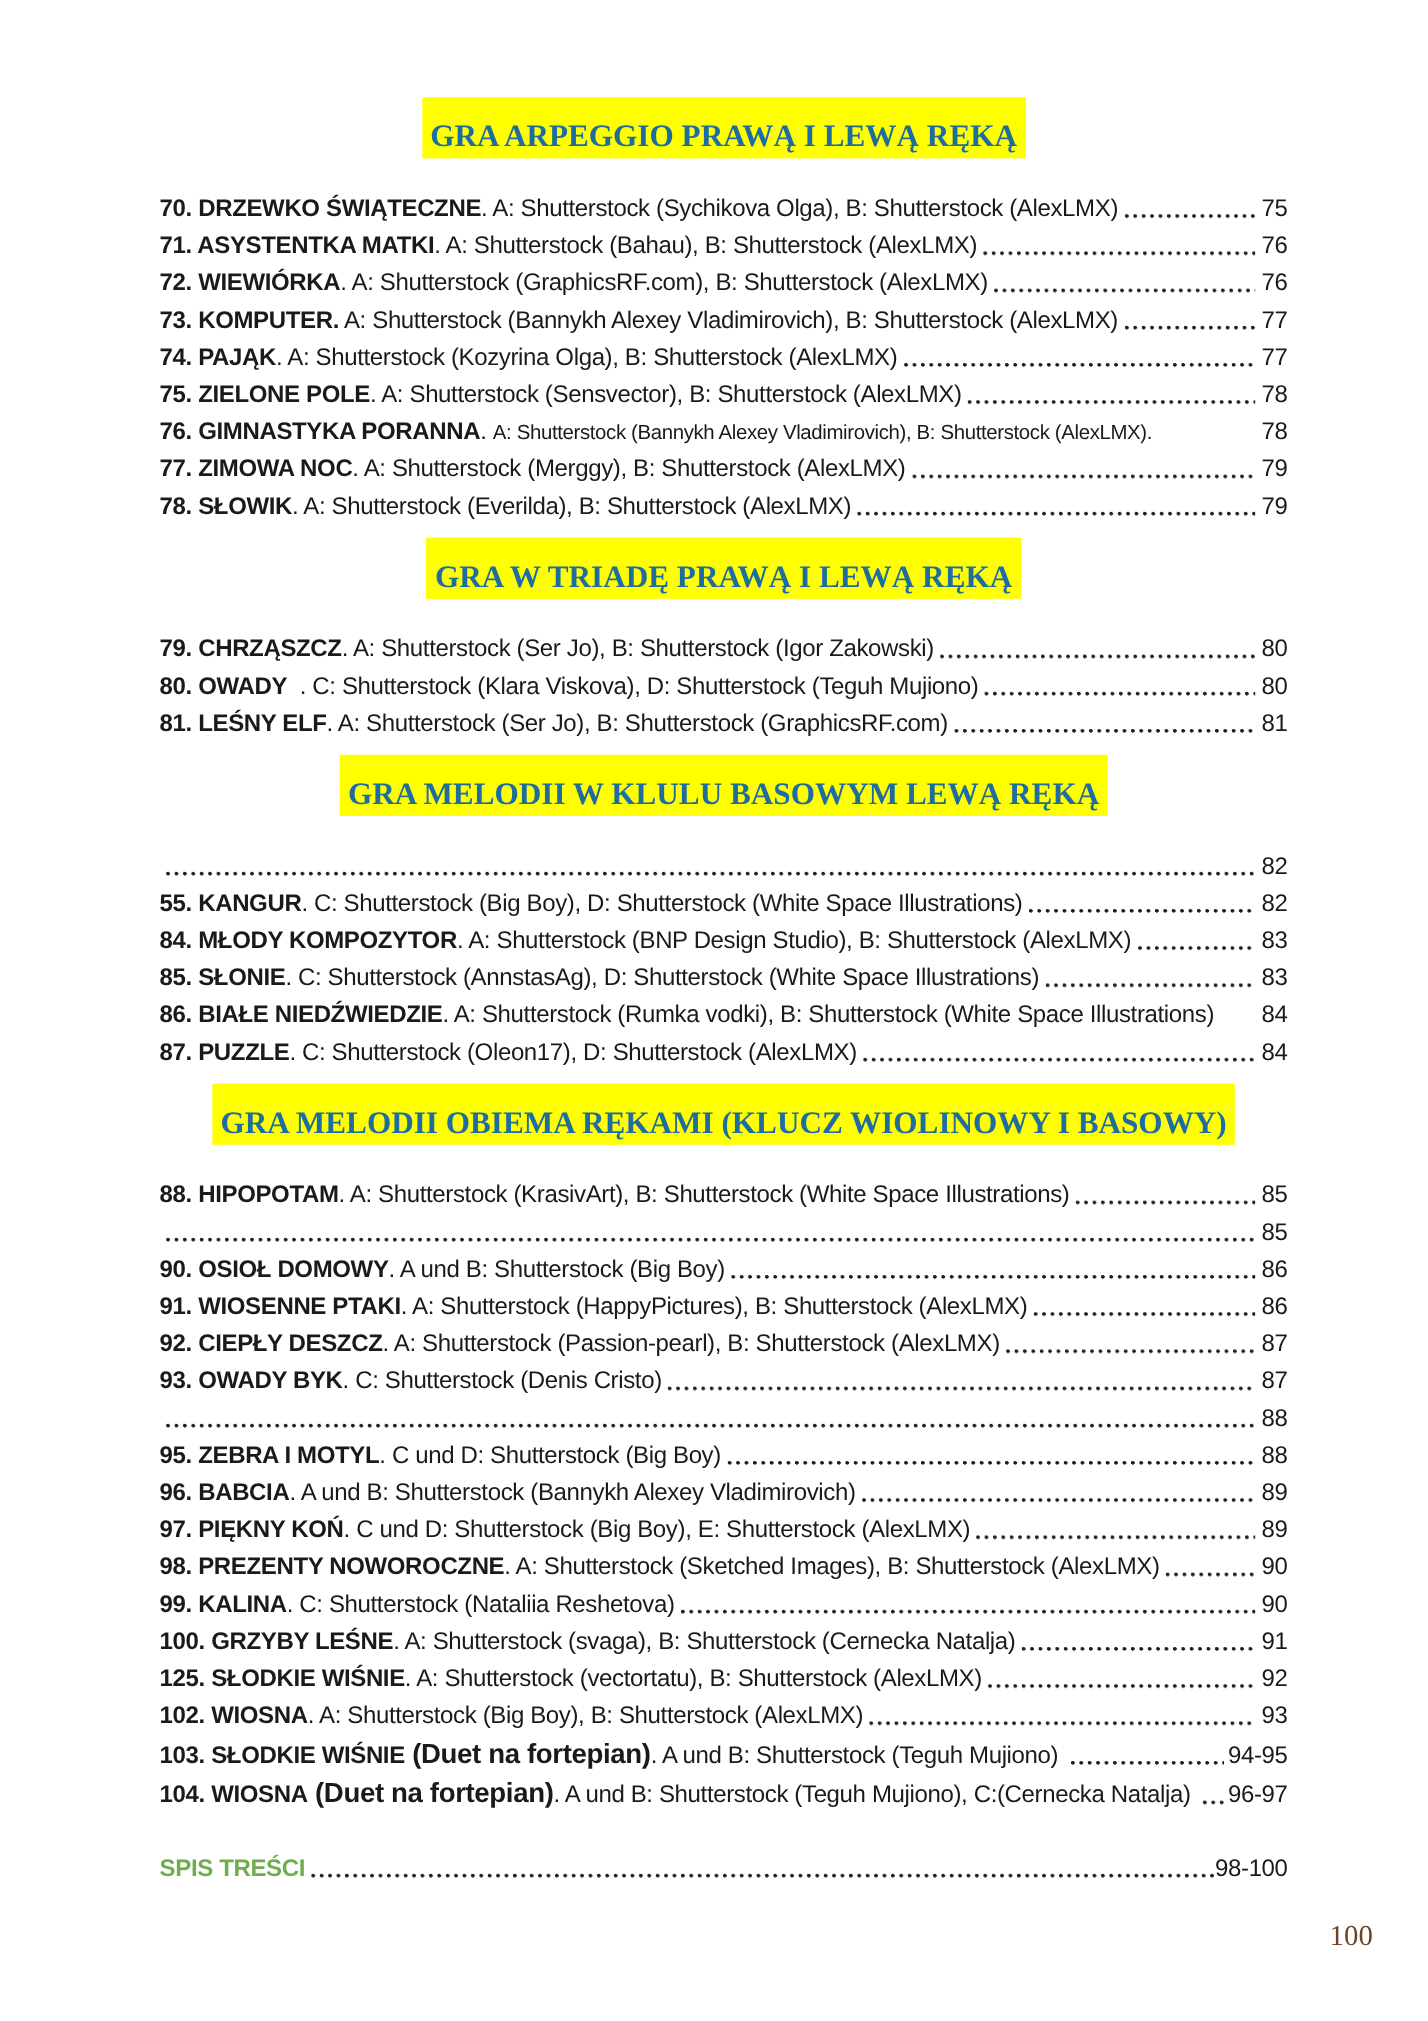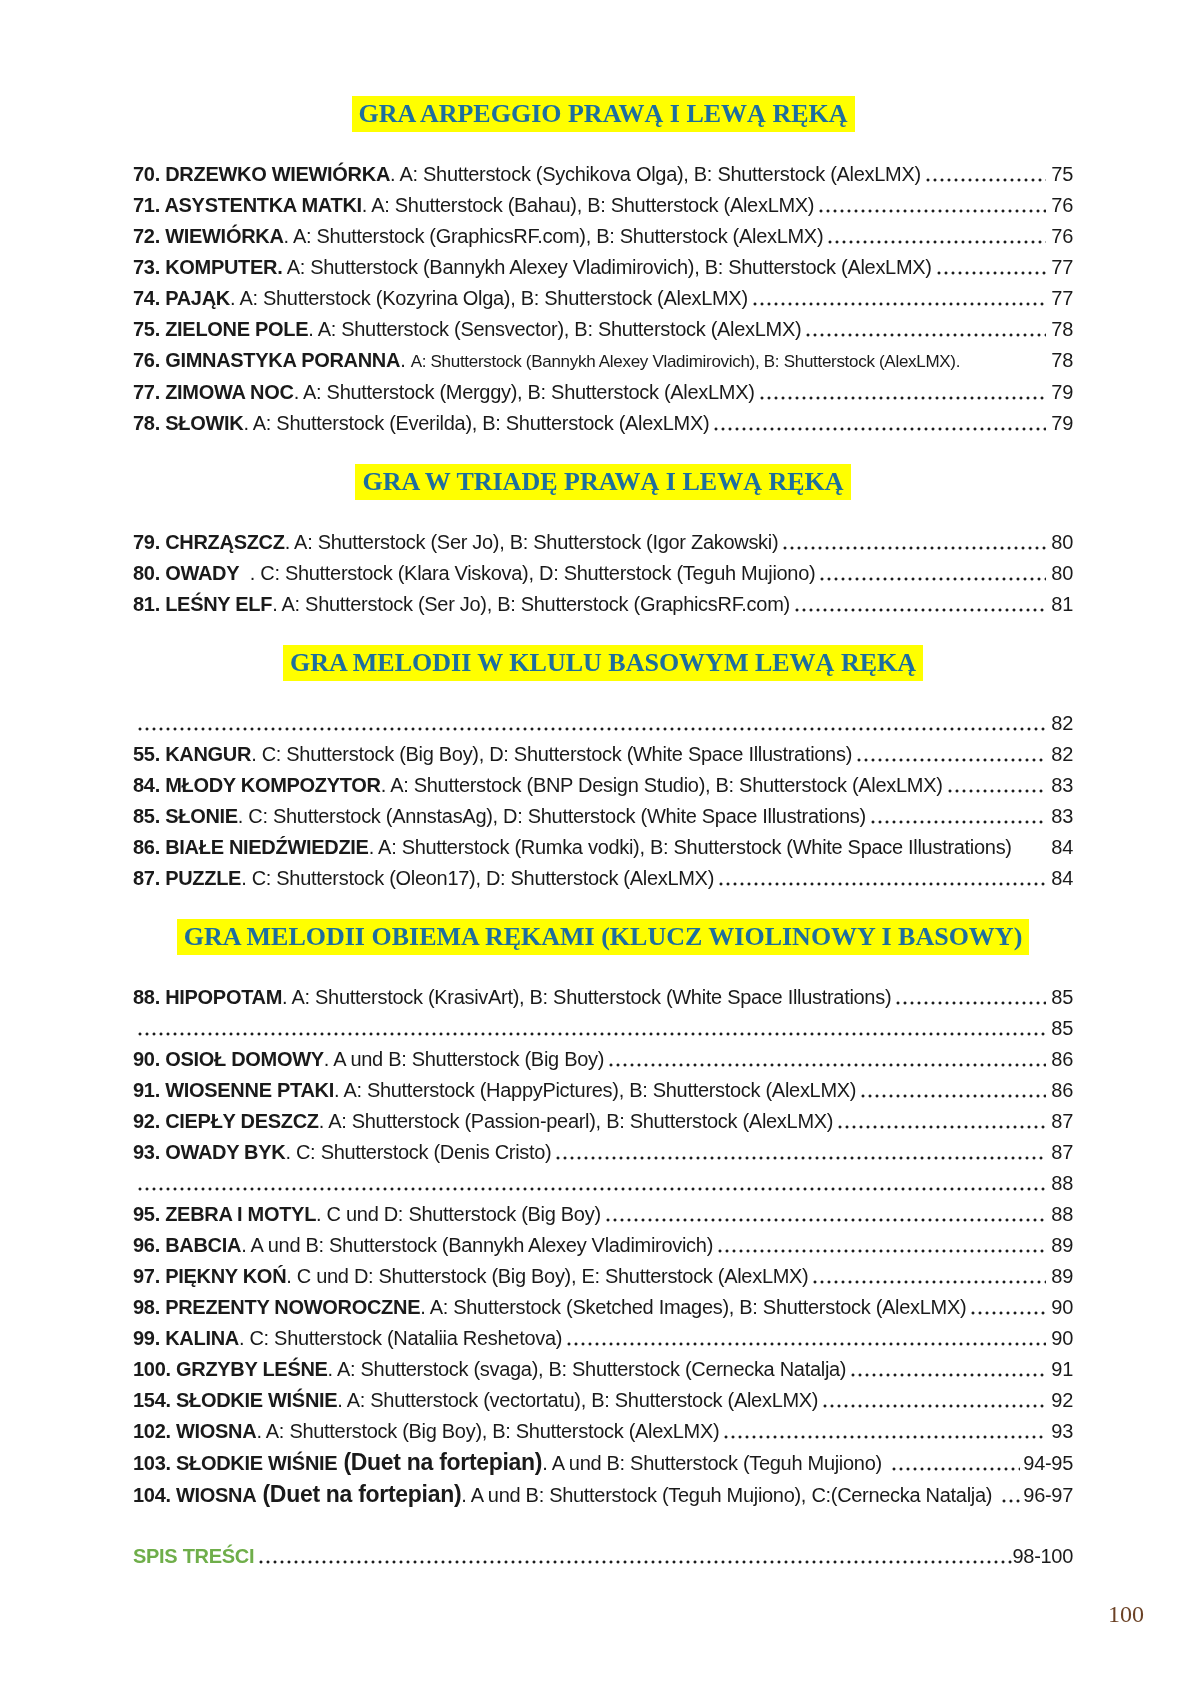--- a/index.html
+++ b/index.html
@@ -30,21 +30,21 @@
     margin:25px 0 27px 0;
     line-height:36px;
     font-family:"Liberation Serif","DejaVu Serif",serif;
     font-weight:bold;
     font-size:26px;
   }
   .section:first-child .section-header{margin-top:0;}
   .hl{
     background:var(--header-hl);
     color:var(--header-text);
-    padding:3px 7px 4px 7px;
+    padding:18px 7px 4px 7px;
   }
   .entries{}
   .entry{
     display:flex;
     align-items:baseline;
     line-height:31px;
     font-size:20px;
     letter-spacing:-0.3px;
     white-space:pre;
   }
@@ -96,21 +96,21 @@
 </head>
 <body>
 
 <div class="page">
   <div class="content">
     <div id="sections-root">
   <section class="section">
     <h2 class="section-header"><span class="hl">GRA ARPEGGIO PRAWĄ I LEWĄ RĘKĄ</span></h2>
     <div class="entries">
   <div class="entry">
-    <span class="etext"><b class="num">70. </b><b class="title">DRZEWKO WIEWIÓRKA</b><span class="sep">. </span><span class="credits">A: Shutterstock (Sychikova Olga), B: Shutterstock (AlexLMX)</span></span>
+    <span class="etext"><b class="num">70. </b><b class="title">DRZEWKO ŚWIĄTECZNE</b><span class="sep">. </span><span class="credits">A: Shutterstock (Sychikova Olga), B: Shutterstock (AlexLMX)</span></span>
     <span class="dots"></span>
     <span class="pg">75</span>
   </div>
 
   <div class="entry">
     <span class="etext"><b class="num">71. </b><b class="title">ASYSTENTKA MATKI</b><span class="sep">. </span><span class="credits">A: Shutterstock (Bahau), B: Shutterstock (AlexLMX)</span></span>
     <span class="dots"></span>
     <span class="pg">76</span>
   </div>
 
@@ -294,21 +294,21 @@
     <span class="pg">90</span>
   </div>
 
   <div class="entry">
     <span class="etext"><b class="num">100. </b><b class="title">GRZYBY LEŚNE</b><span class="sep">. </span><span class="credits">A: Shutterstock (svaga), B: Shutterstock (Cernecka Natalja)</span></span>
     <span class="dots"></span>
     <span class="pg">91</span>
   </div>
 
   <div class="entry">
-    <span class="etext"><b class="num">154. </b><b class="title">SŁODKIE WIŚNIE</b><span class="sep">. </span><span class="credits">A: Shutterstock (vectortatu), B: Shutterstock (AlexLMX)</span></span>
+    <span class="etext"><b class="num">125. </b><b class="title">SŁODKIE WIŚNIE</b><span class="sep">. </span><span class="credits">A: Shutterstock (vectortatu), B: Shutterstock (AlexLMX)</span></span>
     <span class="dots"></span>
     <span class="pg">92</span>
   </div>
 
   <div class="entry">
     <span class="etext"><b class="num">102. </b><b class="title">WIOSNA</b><span class="sep">. </span><span class="credits">A: Shutterstock (Big Boy), B: Shutterstock (AlexLMX)</span></span>
     <span class="dots"></span>
     <span class="pg">93</span>
   </div>
 

